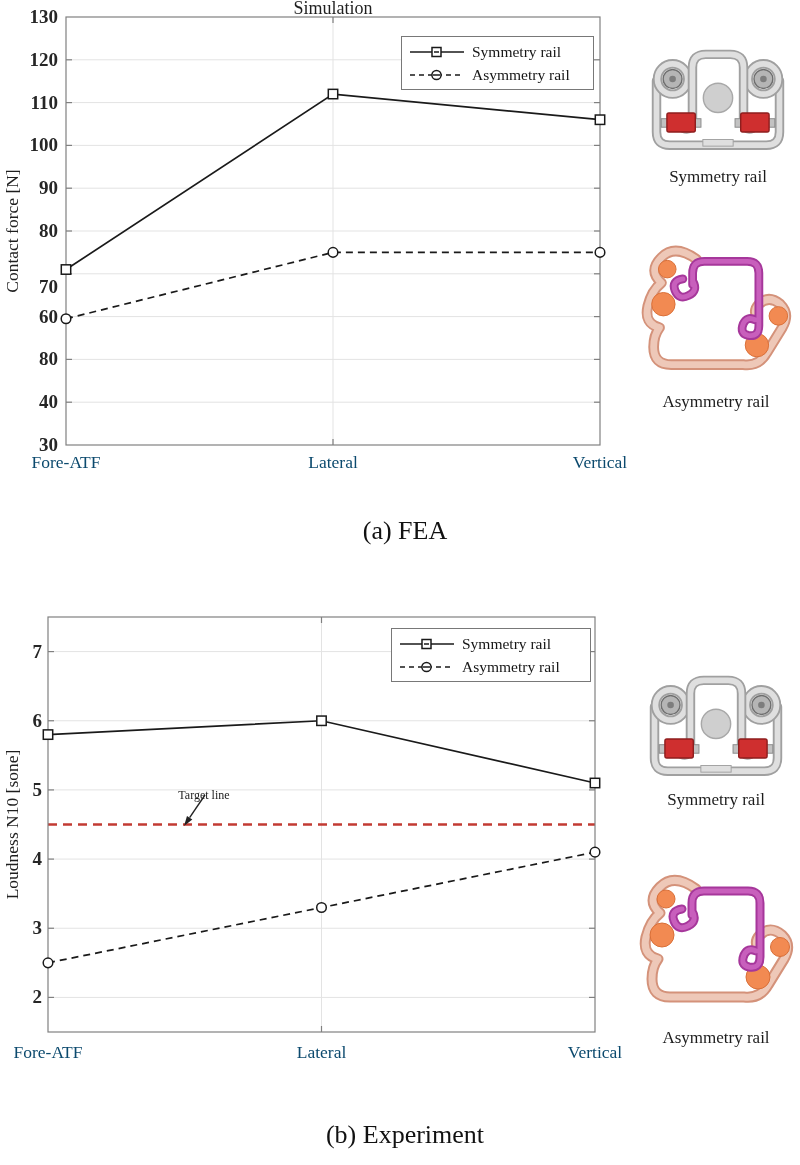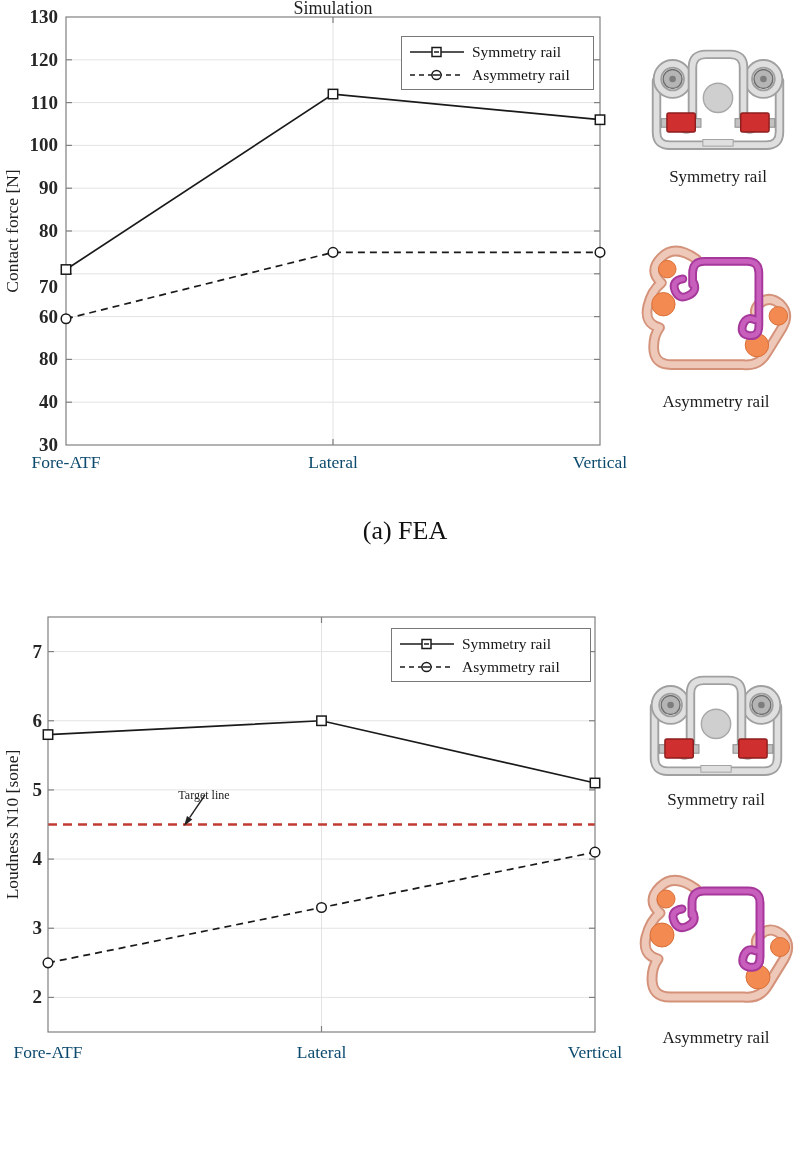--- a/index.html
+++ b/index.html
@@ -250,14 +250,15 @@
 
     <svg class="rail-img" id="rail-sym-b" width="156" height="140" viewBox="0 0 160 148">
         <use href="#sym-rail-art"></use>
       </svg>
     <div class="rail-label" id="rail-sym-label-b">Symmetry rail</div>
     <svg class="rail-img" id="rail-asym-b" width="168" height="158" viewBox="0 0 168 156">
         <use href="#asym-rail-art"></use>
       </svg>
     <div class="rail-label" id="rail-asym-label-b">Asymmetry rail</div>
 
+    <div class="caption" id="caption-b">(b) Experiment</div>
   </section>
 </div>
 
 </body></html>

